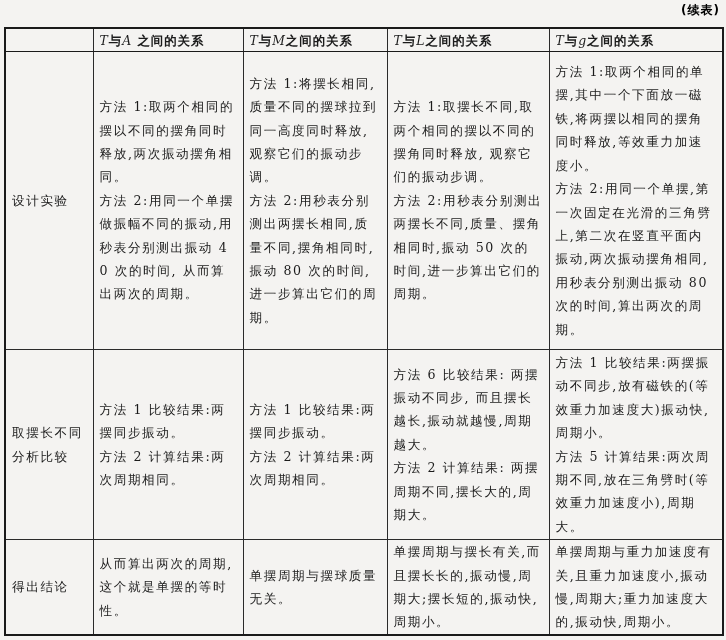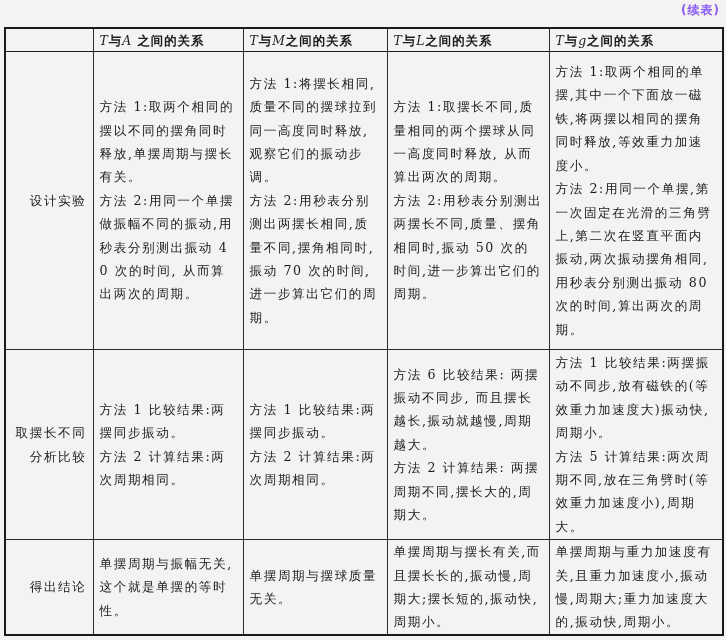--- a/index.html
+++ b/index.html
@@ -16,21 +16,21 @@
     color: #1b1b1b;
   }
   .continued {
     position: absolute;
     right: 6px;
     top: 2px;
     font-family: "DejaVu Sans", "Liberation Sans", sans-serif;
     font-weight: bold;
     font-size: 12px;
     letter-spacing: 1px;
-    color: #8b5cf6;
+    color: #000000;
   }
   table.main {
     position: absolute;
     left: 4px;
     top: 27px;
     width: 718px;
     border-collapse: collapse;
     table-layout: fixed;
     border: 2px solid #1a1a1a;
   }
@@ -61,21 +61,21 @@
     font-style: italic;
     font-weight: normal;
   }
   td.rowhead {
     text-align: center;
     letter-spacing: 2px;
     font-family: "DejaVu Sans", "Liberation Sans", sans-serif;
     font-size: 12.4px;
     padding: 0;
   }
-  td.rowhead div { text-align: right; }
+  td.rowhead div { text-align: left; }
   .p { margin: 0; }
   tr.r1 td { height: 297px; }
   tr.r2 td { height: 189px; }
   tr.r3 td { height: 94px; }
 </style>
 </head>
 <body>
 
 <div class="continued">(续表)</div>
 
@@ -95,29 +95,29 @@
       <th><span class="var">T</span><span>与</span><span class="var">L</span><span>之间的关系</span></th>
       <th><span class="var">T</span><span>与</span><span class="var">g</span><span>之间的关系</span></th>
     </tr>
   </thead>
   <tbody>
     <tr class="r1">
       <td class="rowhead">
         <div>设计实验</div>
       </td>
       <td>
-        <p class="p">方法 1:取两个相同的摆以不同的摆角同时释放,单摆周期与摆长有关。</p>
+        <p class="p">方法 1:取两个相同的摆以不同的摆角同时释放,两次振动摆角相同。</p>
         <p class="p">方法 2:用同一个单摆做振幅不同的振动,用秒表分别测出振动 40 次的时间, 从而算出两次的周期。</p>
       </td>
       <td>
         <p class="p">方法 1:将摆长相同,质量不同的摆球拉到同一高度同时释放,观察它们的振动步调。</p>
-        <p class="p">方法 2:用秒表分别测出两摆长相同,质量不同,摆角相同时,振动 70 次的时间,进一步算出它们的周期。</p>
+        <p class="p">方法 2:用秒表分别测出两摆长相同,质量不同,摆角相同时,振动 80 次的时间,进一步算出它们的周期。</p>
       </td>
       <td>
-        <p class="p">方法 1:取摆长不同,质量相同的两个摆球从同一高度同时释放, 从而算出两次的周期。</p>
+        <p class="p">方法 1:取摆长不同,取两个相同的摆以不同的摆角同时释放, 观察它们的振动步调。</p>
         <p class="p">方法 2:用秒表分别测出两摆长不同,质量、摆角相同时,振动 50 次的时间,进一步算出它们的周期。</p>
       </td>
       <td>
         <p class="p">方法 1:取两个相同的单摆,其中一个下面放一磁铁,将两摆以相同的摆角同时释放,等效重力加速度小。</p>
         <p class="p">方法 2:用同一个单摆,第一次固定在光滑的三角劈上,第二次在竖直平面内振动,两次振动摆角相同,用秒表分别测出振动 80 次的时间,算出两次的周期。</p>
       </td>
     </tr>
     <tr class="r2">
       <td class="rowhead">
         <div>取摆长不同</div>
@@ -138,21 +138,21 @@
       <td>
         <p class="p">方法 1 比较结果:两摆振动不同步,放有磁铁的(等效重力加速度大)振动快,周期小。</p>
         <p class="p">方法 5 计算结果:两次周期不同,放在三角劈时(等效重力加速度小),周期大。</p>
       </td>
     </tr>
     <tr class="r3">
       <td class="rowhead">
         <div>得出结论</div>
       </td>
       <td>
-        <p class="p">单摆周期与振幅无关,这个就是单摆的等时性。</p>
+        <p class="p">从而算出两次的周期,这个就是单摆的等时性。</p>
       </td>
       <td>
         <p class="p">单摆周期与摆球质量无关。</p>
       </td>
       <td>
         <p class="p">单摆周期与摆长有关,而且摆长长的,振动慢,周期大;摆长短的,振动快,周期小。</p>
       </td>
       <td>
         <p class="p">单摆周期与重力加速度有关,且重力加速度小,振动慢,周期大;重力加速度大的,振动快,周期小。</p>
       </td>

